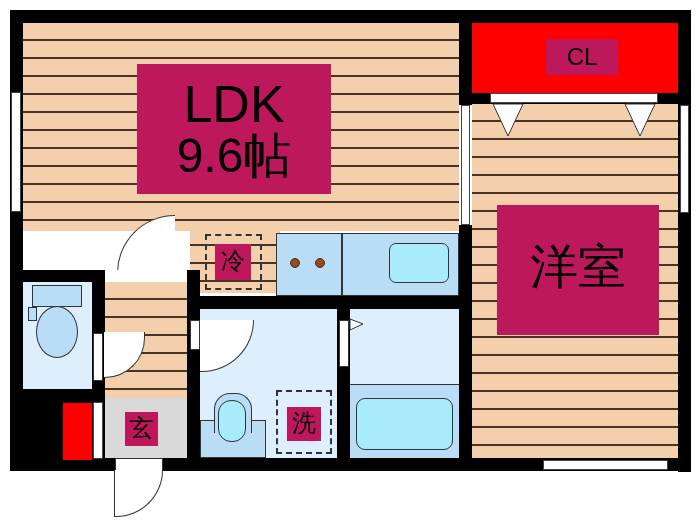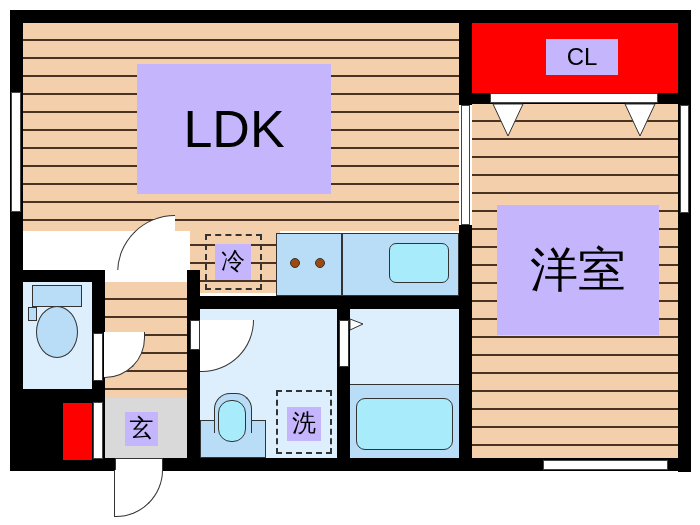--- a/index.html
+++ b/index.html
@@ -2,38 +2,39 @@
 <html><head>
 <meta charset="utf-8">
 <style>
   html, body { margin:0; padding:0; background:#ffffff; }
   body { width:700px; height:525px; position:relative; overflow:hidden; font-family:"DejaVu Sans", sans-serif; }
   .abs { position:absolute; box-sizing:border-box; }
   .wall { background:#000; }
   .floor { background-color:#f3cfac;
     background-image: repeating-linear-gradient(to bottom, transparent 0px, transparent 16px, #4a3322 16px, #4a3322 18px); }
   .tile { background:#ddeefc; }
-  .label-box { background:#c4b5fd; color:#000; display:flex; flex-direction:column; justify-content:center; align-items:center; line-height:1.05; }
+  .label-box { background:#be185d; color:#000; display:flex; flex-direction:column; justify-content:center; align-items:center; line-height:1.05; }
   .window { background:#fff; border:1px solid #444; }
   .door-arc { background:#fff; border:1.5px solid #333; }
 </style>
 </head>
 <body>
 
 <div class="abs wall" style="left:10px;top:10px;width:681px;height:13px;"></div>
 <div class="abs wall" style="left:10px;top:10px;width:13px;height:202px;"></div>
 <div class="abs wall" style="left:678px;top:10px;width:13px;height:462px;"></div>
 <div class="abs wall" style="left:10px;top:458px;width:681px;height:13px;"></div>
 <div class="abs wall" style="left:10px;top:212px;width:13px;height:259px;"></div>
 
 <div class="abs floor" style="left:23px;top:23px;width:436px;height:208px;"></div>
 <div class="abs floor" style="left:190px;top:228px;width:90px;height:65px;"></div>
 
 <div class="abs label-box" style="left:137px;top:64px;width:194px;height:130px;">
   <div style="font-size:52px;font-family:'Liberation Sans',sans-serif;">LDK</div>
+  <div style="font-size:48px;font-family:'Liberation Sans',sans-serif;">9.6帖</div>
 </div>
 
 <div class="abs window" style="left:11px;top:92px;width:10px;height:120px;"></div>
 
 <div class="abs wall" style="left:459px;top:10px;width:13px;height:95px;"></div>
 <div class="abs window" style="left:461px;top:105px;width:9px;height:120px;"></div>
 <div class="abs wall" style="left:459px;top:225px;width:13px;height:246px;"></div>
 
 <div class="abs" style="left:472px;top:23px;width:206px;height:70px;background:#ff0000;"></div>
 <div class="abs label-box" style="left:546px;top:39px;width:72px;height:36px;">
@@ -42,21 +43,21 @@
 <div class="abs wall" style="left:472px;top:93px;width:206px;height:11px;"></div>
 <div class="abs" style="left:490px;top:93px;width:168px;height:10px;background:#fff;border:1px solid #444;"></div>
 
 <div class="abs floor" style="left:472px;top:104px;width:206px;height:354px;"></div>
 
 <svg class="abs" style="left:490px;top:103px;" width="170" height="36">
   <polygon points="3,1 33,1 18,33" fill="#fff" stroke="#333" stroke-width="1"></polygon>
   <polygon points="135,1 165,1 150,33" fill="#fff" stroke="#333" stroke-width="1"></polygon>
 </svg>
 <div class="abs label-box" style="left:497px;top:205px;width:162px;height:130px;">
-  <div style="font-size:48px;font-family:Liberation Serif, serif;">洋室</div>
+  <div style="font-size:48px;font-family:Liberation Mono, monospace;">洋室</div>
 </div>
 
 <div class="abs window" style="left:680px;top:105px;width:9px;height:108px;"></div>
 
 <div class="abs window" style="left:543px;top:460px;width:125px;height:10px;"></div>
 
 <div class="abs wall" style="left:190px;top:296px;width:270px;height:13px;"></div>
 <div class="abs wall" style="left:92px;top:270px;width:13px;height:200px;"></div>
 <div class="abs wall" style="left:187px;top:270px;width:13px;height:200px;"></div>
 <div class="abs wall" style="left:23px;top:270px;width:82px;height:12px;"></div>

